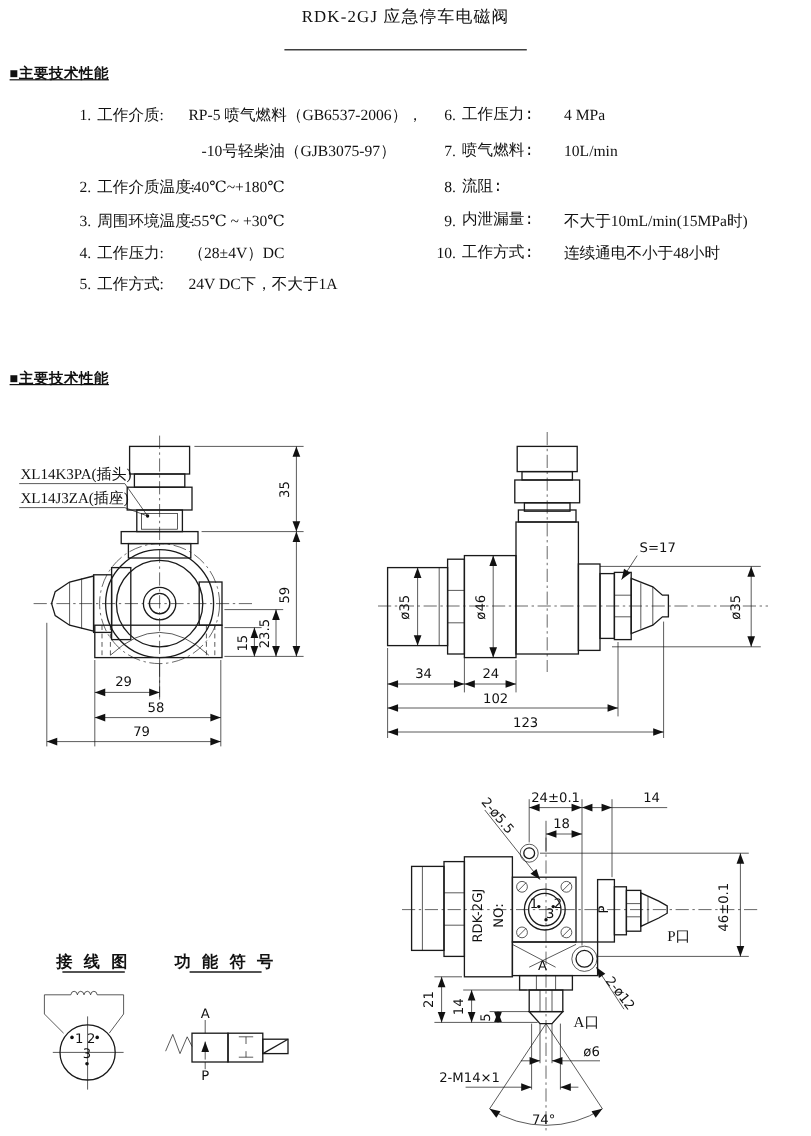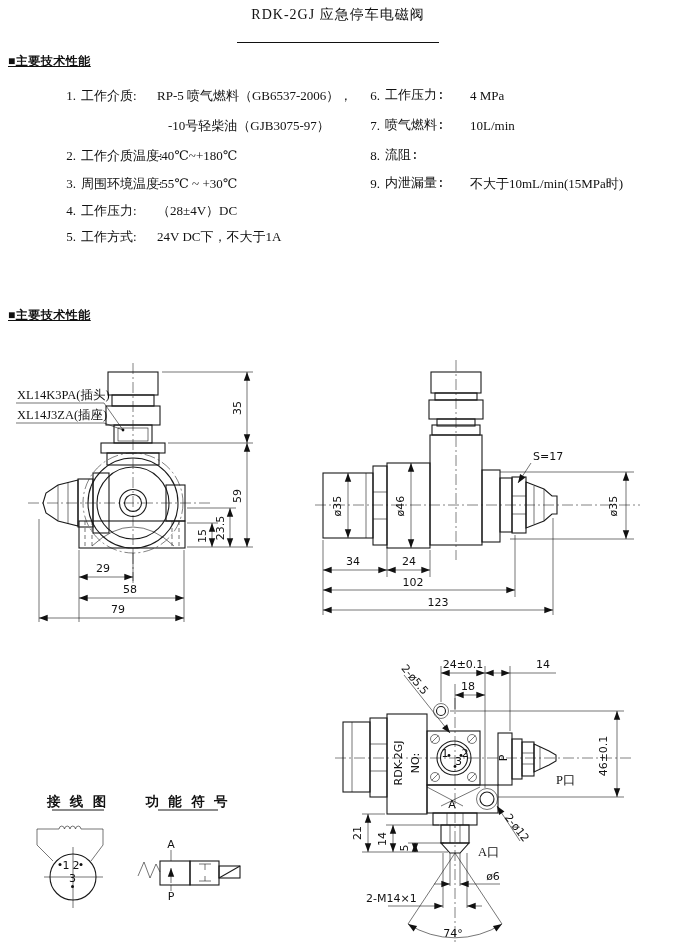--- a/index.html
+++ b/index.html
@@ -78,20 +78,25 @@
     <span class="val">10L/min</span>
     </div>
   <div class="spec-row rcol" style="top:148px">
     <span class="num">8.</span>
     <span class="lab">流阻:</span>
     </div>
   <div class="spec-row rcol" style="top:176px">
     <span class="num">9.</span>
     <span class="lab">内泄漏量:</span>
     <span class="val">不大于10mL/min(15MPa时)</span>
+    </div>
+  <div class="spec-row rcol" style="top:203px">
+    <span class="num">10.</span>
+    <span class="lab">工作方式:</span>
+    <span class="val">连续通电不小于48小时</span>
     </div>
 
   <div class="sec sec2">■主要技术性能</div>
 
   <svg width="676" height="607" viewBox="0 340 676 607">
     <defs>
       <pattern id="ribs" width="3" height="6" patternUnits="userSpaceOnUse">
         <rect width="3" height="6" fill="#fff"></rect>
         <line x1="1" y1="0" x2="1" y2="6" stroke="#1a1a1a" stroke-width="0.8"></line>
       </pattern>

